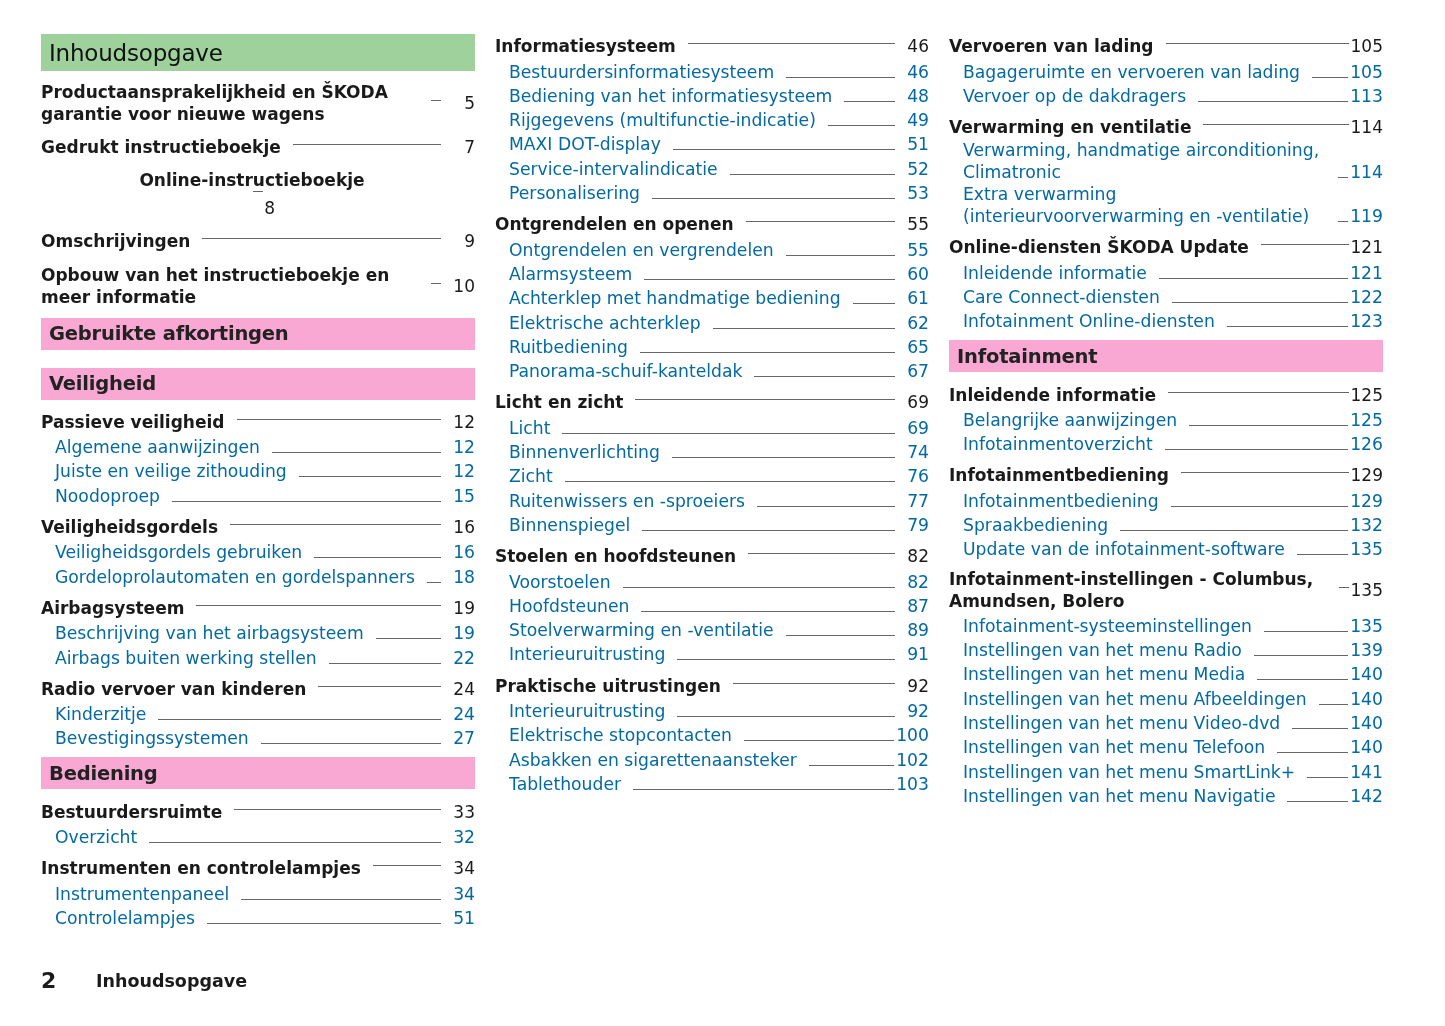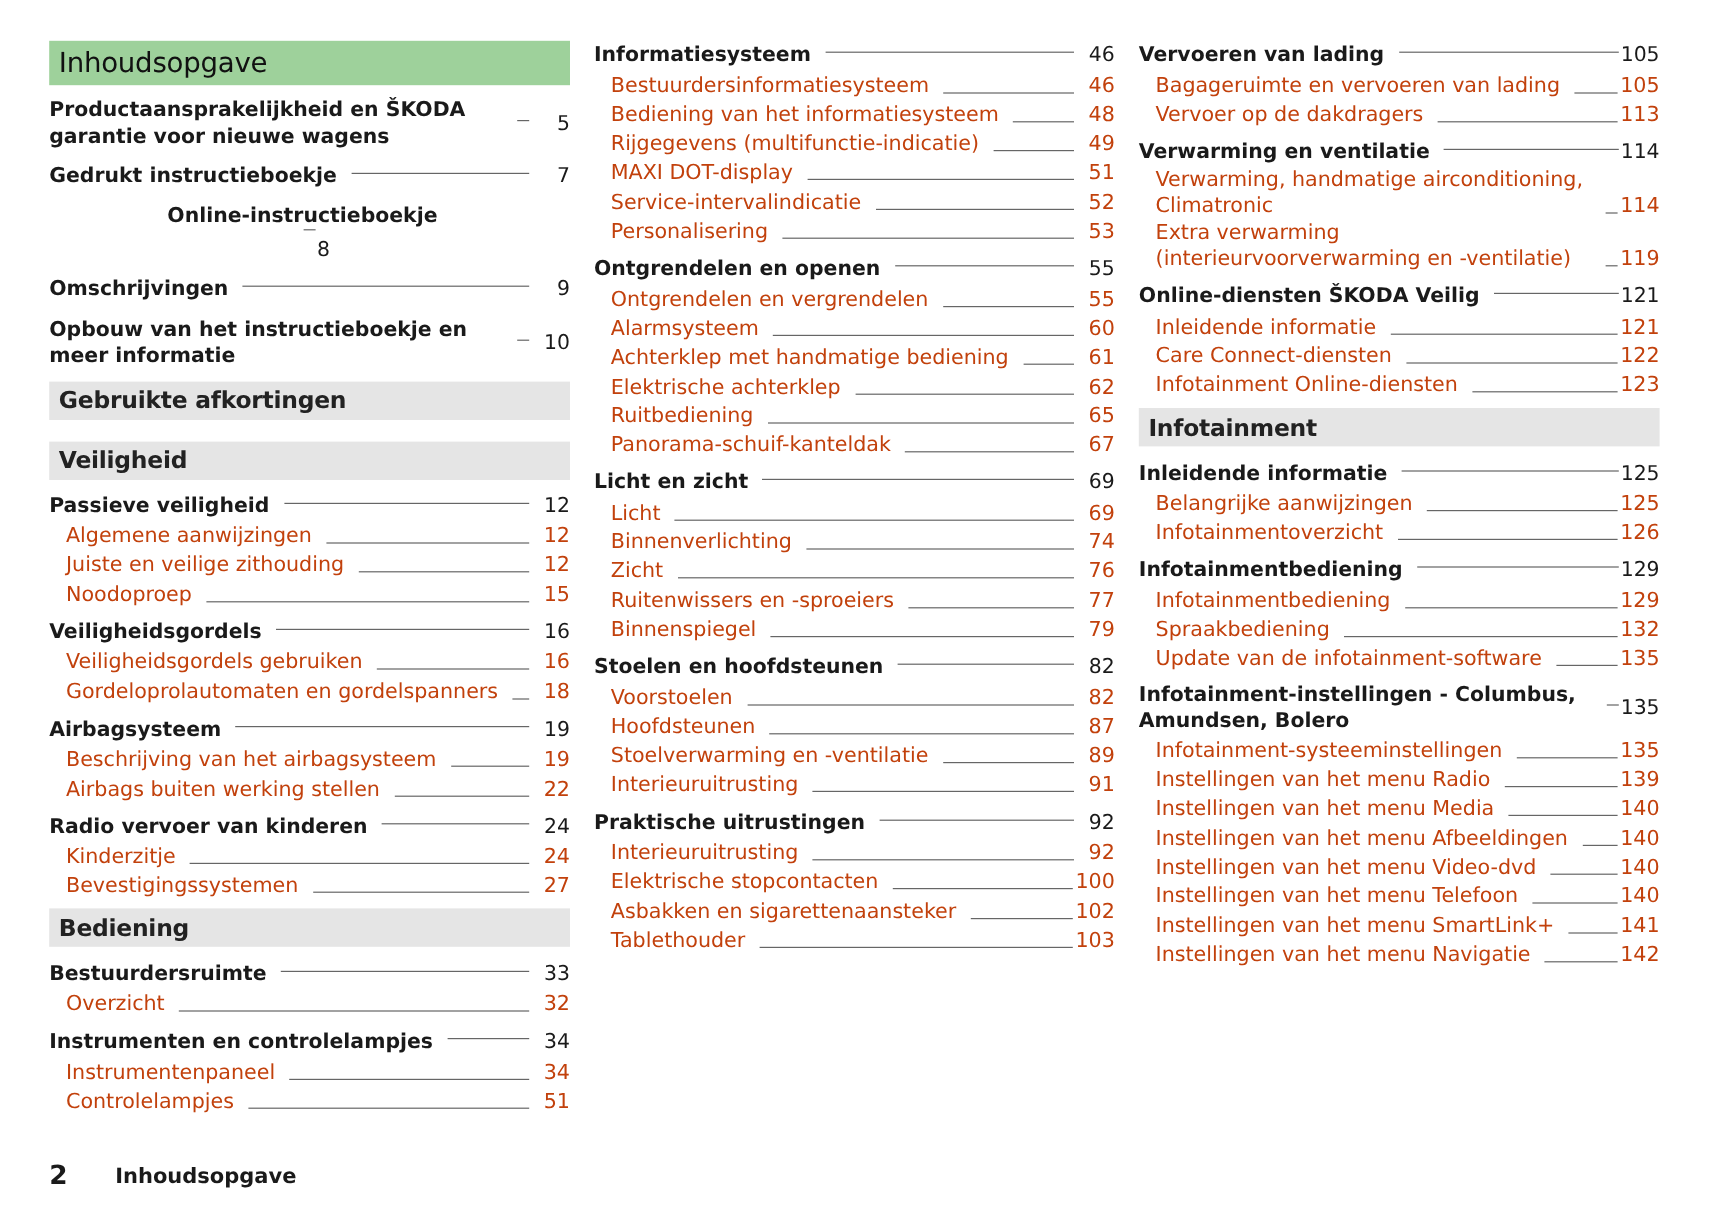--- a/index.html
+++ b/index.html
@@ -2,27 +2,27 @@
 <html><head>
 <meta charset="utf-8">
 <style>
   html, body { margin:0; padding:0; background:#ffffff; }
   body { width:1445px; height:1026px; position:relative; overflow:hidden;
          font-family:"DejaVu Sans", "Liberation Sans", sans-serif; color:#1a1a1a; }
   .col { position:absolute; top:34px; }
   #col1 { left:41px; width:434px; }
   #col2 { left:495px; width:434px; }
   #col3 { left:949px; width:434px; }
-  .section-header { background:#e5e5e5; height:32px; display:flex; align-items:center;
+  .section-header { background:#f9a8d4; height:32px; display:flex; align-items:center;
     padding-left:8px; font-size:19.5px; font-weight:bold; color:#222; letter-spacing:-0.2px; margin-bottom:10px; }
   .section-header.green { background:#9ed19b; height:37px; font-size:23px; font-weight:normal; color:#111; }
   .group { margin-bottom:8px; }
   .entry { display:flex; align-items:flex-end; font-size:17.2px; line-height:22px; min-height:24.3px; }
   .entry.main { font-weight:bold; font-size:17px;align-items:center; }
-  .entry.sub { padding-left:14px; font-weight:normal; color:#c2410c; }
+  .entry.sub { padding-left:14px; font-weight:normal; color:#0369a1; }
   .entry .t { flex:0 1 auto; padding-right:12px; }
   .entry .leader { flex:1 1 auto; border-bottom:1.2px solid #666; margin-bottom:5px; min-width:10px; }
   .entry .p { flex:0 0 auto; min-width:32px; text-align:right; font-weight:normal; padding-left:2px; }
   .footer { position:absolute; left:41px; top:968px; display:flex; align-items:center; }
   .footer .num { font-size:22px; font-weight:bold; width:55px; }
   .footer .lbl { font-size:17.5px; font-weight:bold; }
 </style>
 </head>
 <body>
 
@@ -362,21 +362,21 @@
           <span class="p">114</span>
         </div>
         <div class="entry sub">
           <span class="t">Extra verwarming (interieurvoorverwarming en -ventilatie)</span>
           <span class="leader"></span>
           <span class="p">119</span>
         </div>
       </div>
       <div class="group">
         <div class="entry main">
-          <span class="t">Online-diensten ŠKODA Veilig</span>
+          <span class="t">Online-diensten ŠKODA Update</span>
           <span class="leader"></span>
           <span class="p">121</span>
         </div>
         <div class="entry sub">
           <span class="t">Inleidende informatie</span>
           <span class="leader"></span>
           <span class="p">121</span>
         </div>
         <div class="entry sub">
           <span class="t">Care Connect-diensten</span>

